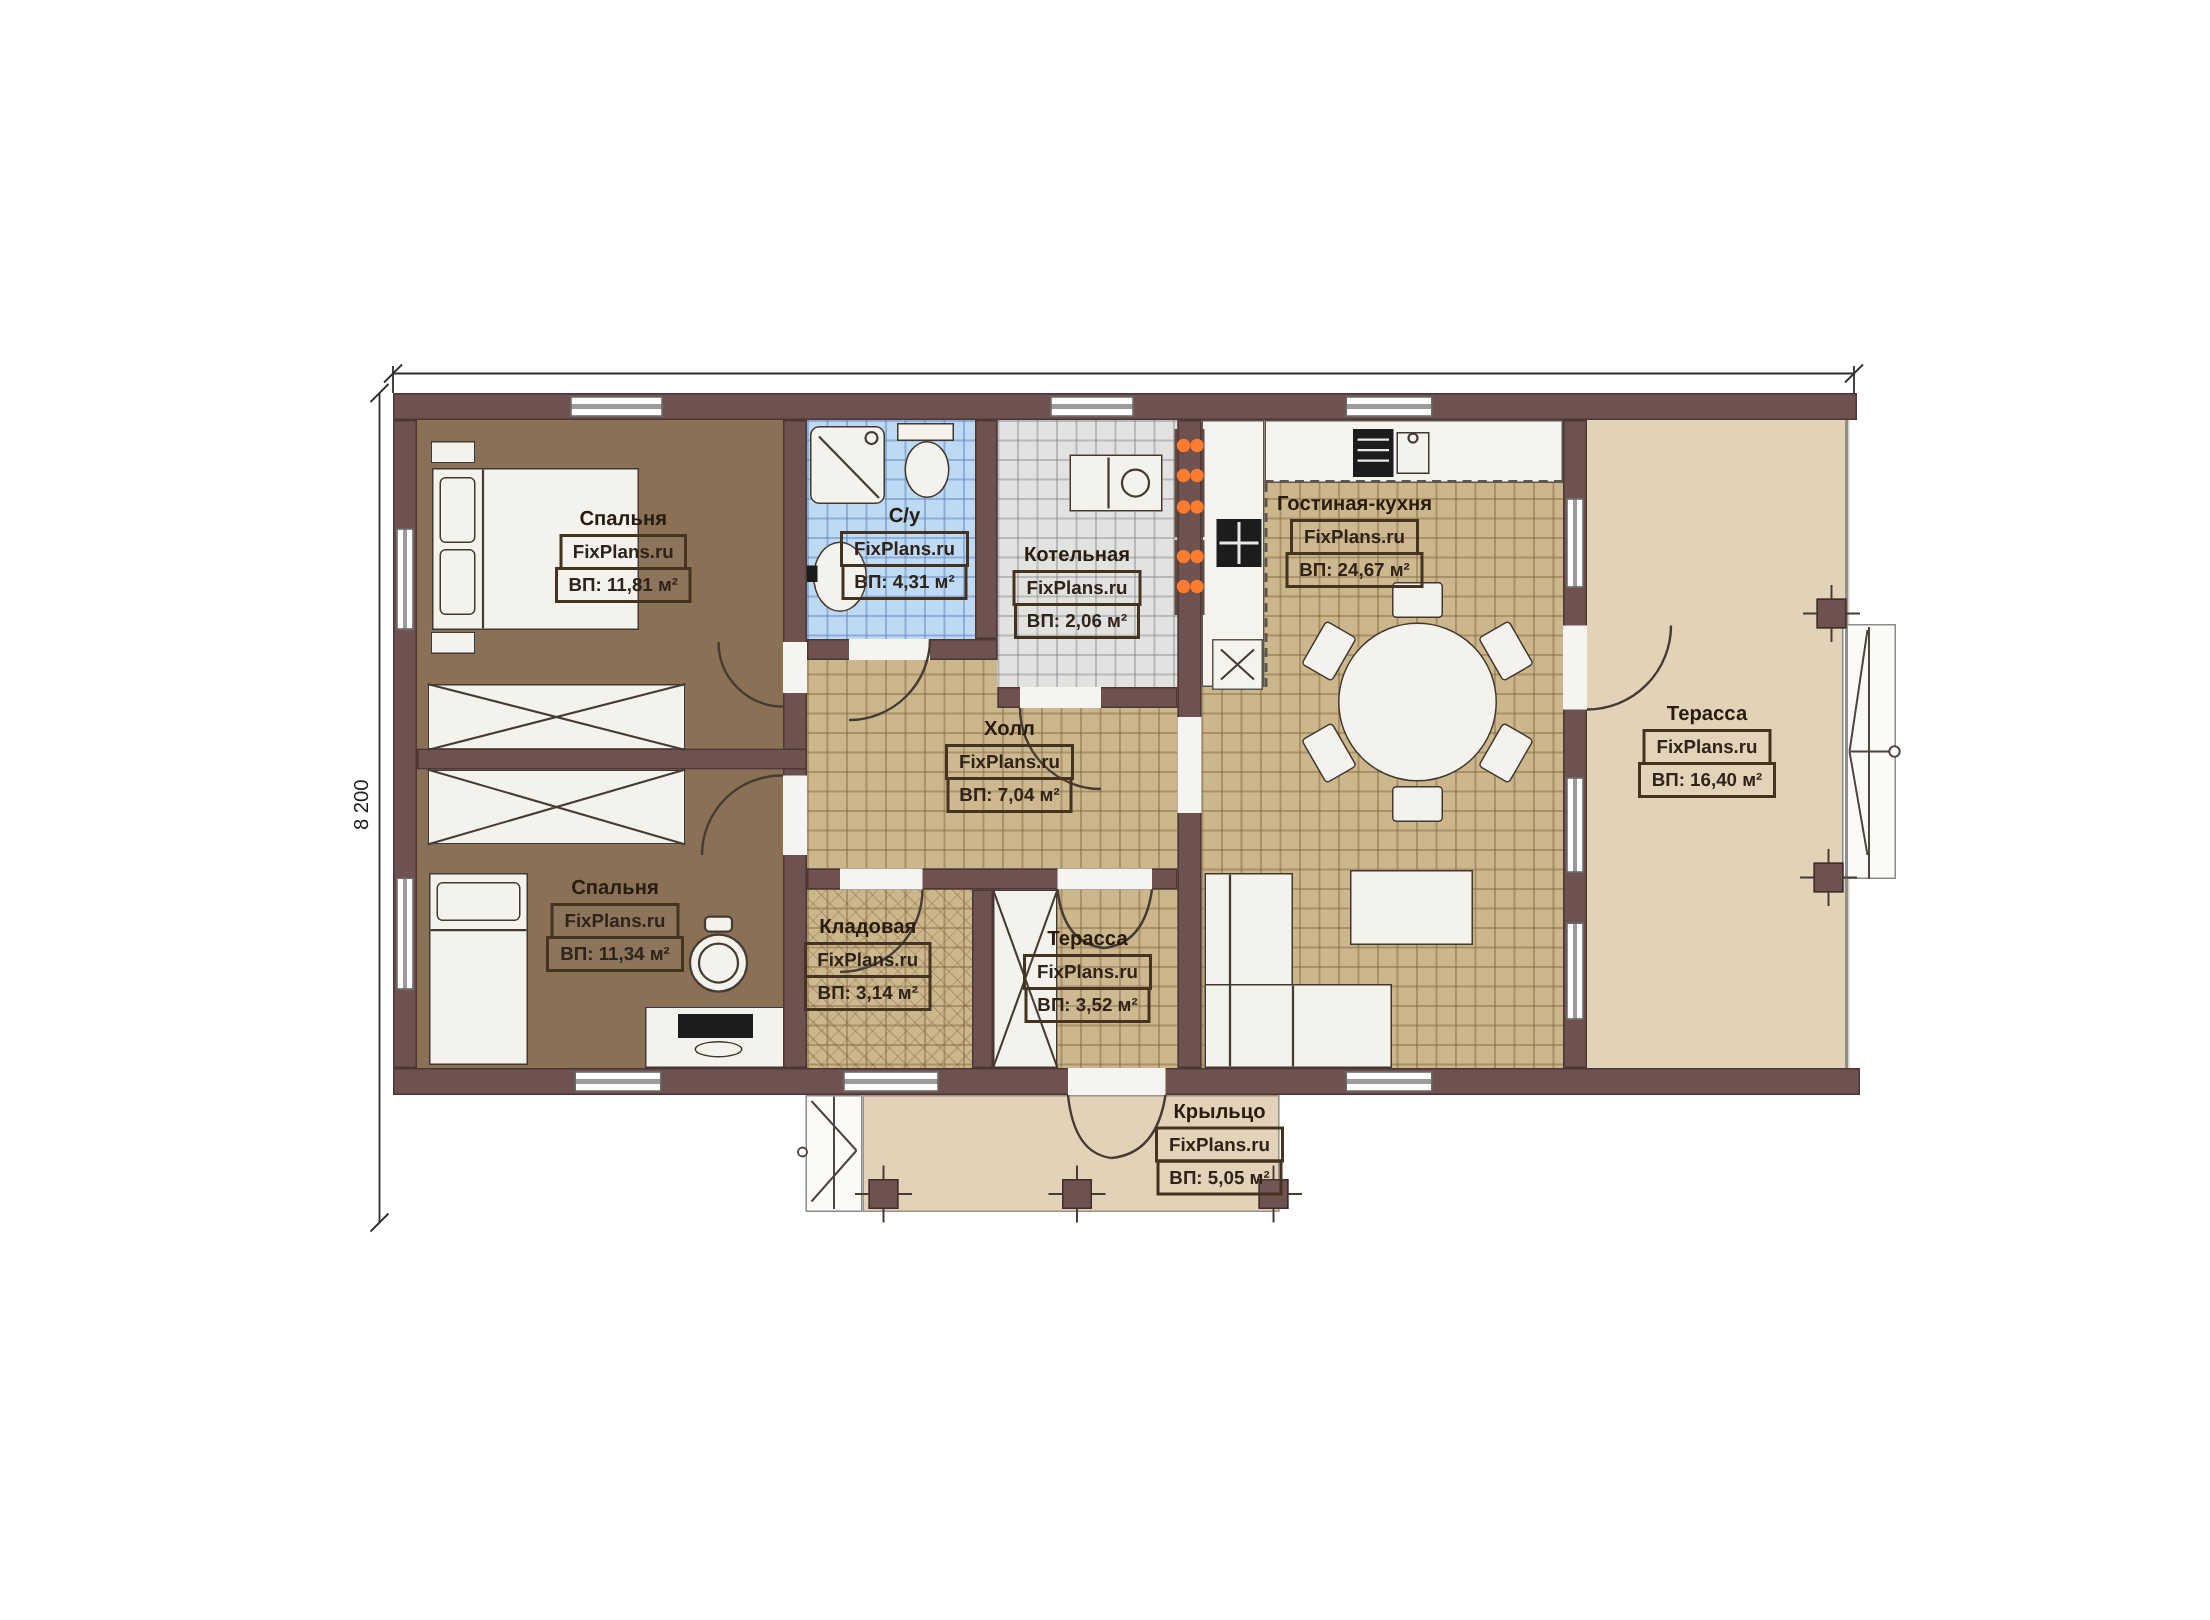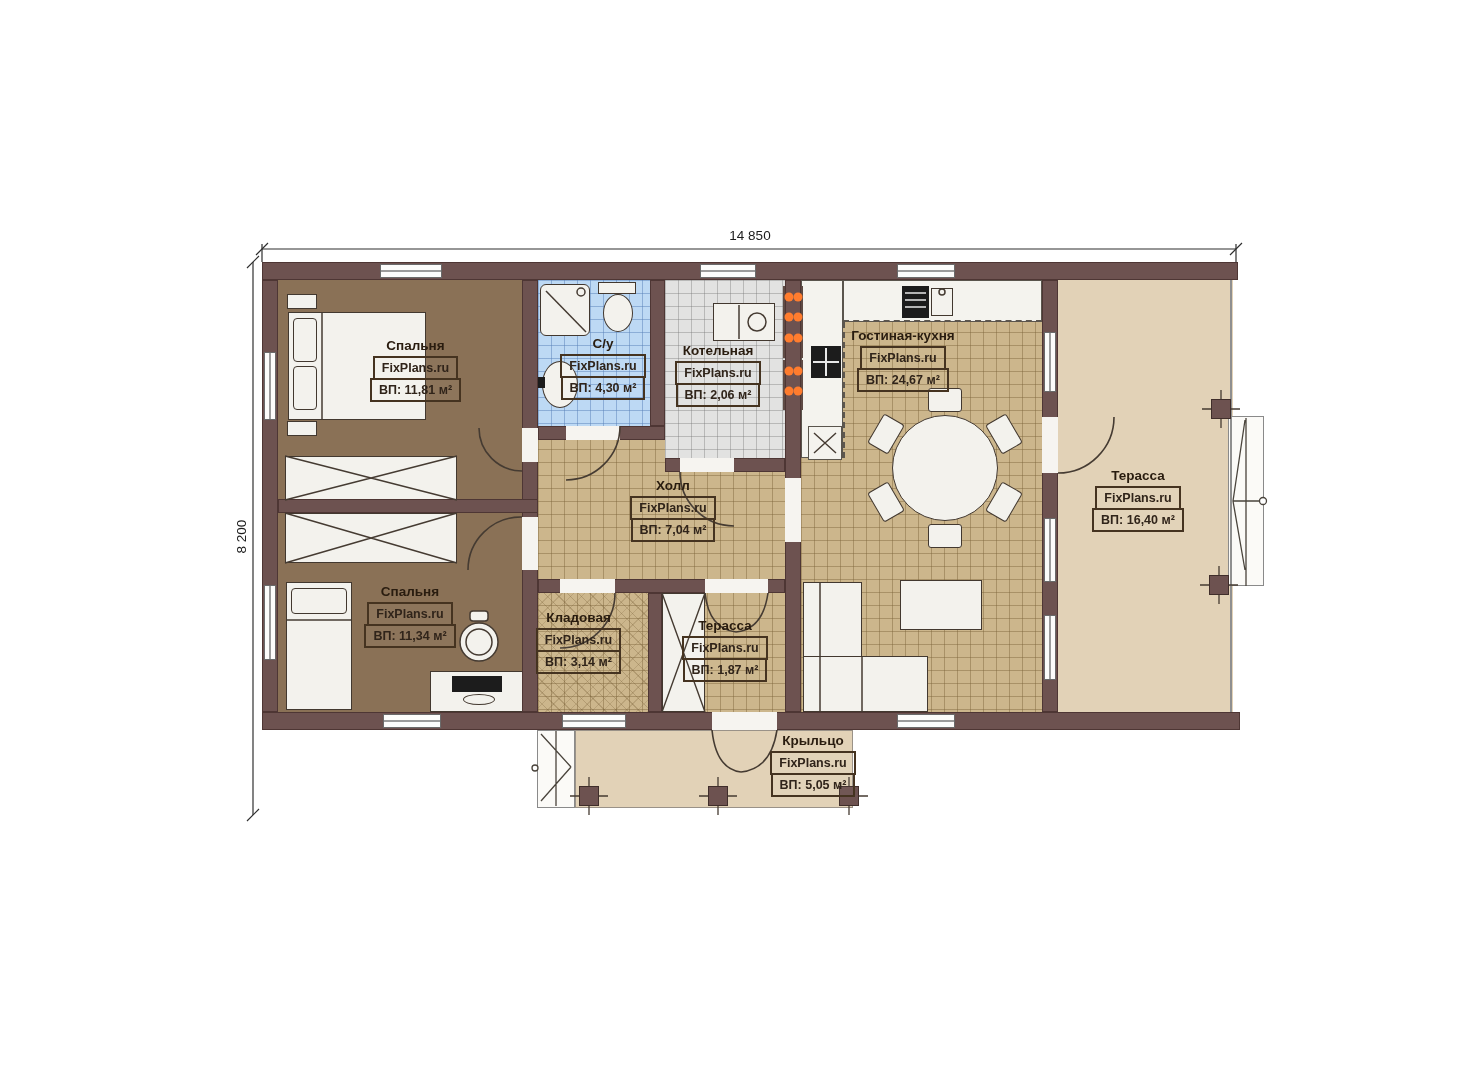--- a/index.html
+++ b/index.html
@@ -122,34 +122,33 @@
     </g>
     <g stroke="#2f2f2f" stroke-width="1.2" fill="none">
       <path d="M 262 249 L 1236 249"></path>
       <path d="M 256 255 L 268 243 M 1230 255 L 1242 243"></path>
       <path d="M 262 244 L 262 262 M 1236 244 L 1236 262"></path>
       <path d="M 253 262 L 253 815"></path>
       <path d="M 247 268 L 259 256 M 247 821 L 259 809"></path>
     </g>
   </svg>
 
-  <div class="dim-label" style="left:262px;top:228px;width:976px">14 850</div>
   <div class="dim-label" style="left:201px;top:529px;width:80px;transform:rotate(-90deg)">8 200</div>
 
   <div class="label" style="left:328px;top:338px;width:175px">
     <div class="room-name">Спальня</div>
     <div class="wm">FixPlans.ru</div>
     <div class="area">ВП: 11,81 м²</div>
   </div>
   <div class="label" style="left:548px;top:336px;width:110px">
     <div class="room-name">С/у</div>
     <div class="wm">FixPlans.ru</div>
-    <div class="area">ВП: 4,30 м²</div>
-  </div>
-  <div class="label" style="left:658px;top:343px;width:120px">
+    <div class="area">ВП: 4,31 м²</div>
+  </div>
+  <div class="label" style="left:658px;top:362px;width:120px">
     <div class="room-name">Котельная</div>
     <div class="wm">FixPlans.ru</div>
     <div class="area">ВП: 2,06 м²</div>
   </div>
   <div class="label" style="left:828px;top:328px;width:150px">
     <div class="room-name">Гостиная-кухня</div>
     <div class="wm">FixPlans.ru</div>
     <div class="area">ВП: 24,67 м²</div>
   </div>
   <div class="label" style="left:1082px;top:468px;width:112px">
@@ -168,21 +167,21 @@
     <div class="area">ВП: 11,34 м²</div>
   </div>
   <div class="label" style="left:526px;top:610px;width:105px">
     <div class="room-name">Кладовая</div>
     <div class="wm">FixPlans.ru</div>
     <div class="area">ВП: 3,14 м²</div>
   </div>
   <div class="label" style="left:674px;top:618px;width:102px">
     <div class="room-name">Терасса</div>
     <div class="wm">FixPlans.ru</div>
-    <div class="area">ВП: 1,87 м²</div>
+    <div class="area">ВП: 3,52 м²</div>
   </div>
   <div class="label" style="left:758px;top:733px;width:110px">
     <div class="room-name">Крыльцо</div>
     <div class="wm">FixPlans.ru</div>
     <div class="area">ВП: 5,05 м²</div>
   </div>
 <div class="floor brown" style="left: 278px; top: 280px; width: 244px; height: 219px;"></div>
     <div class="floor brown" style="left: 278px; top: 513px; width: 244px; height: 199px;"></div>
     <div class="floor tile-beige" style="left: 538px; top: 280px; width: 247px; height: 432px;"></div>
     <div class="floor tile-blue" style="left: 538px; top: 280px; width: 112px; height: 146px;"></div>

